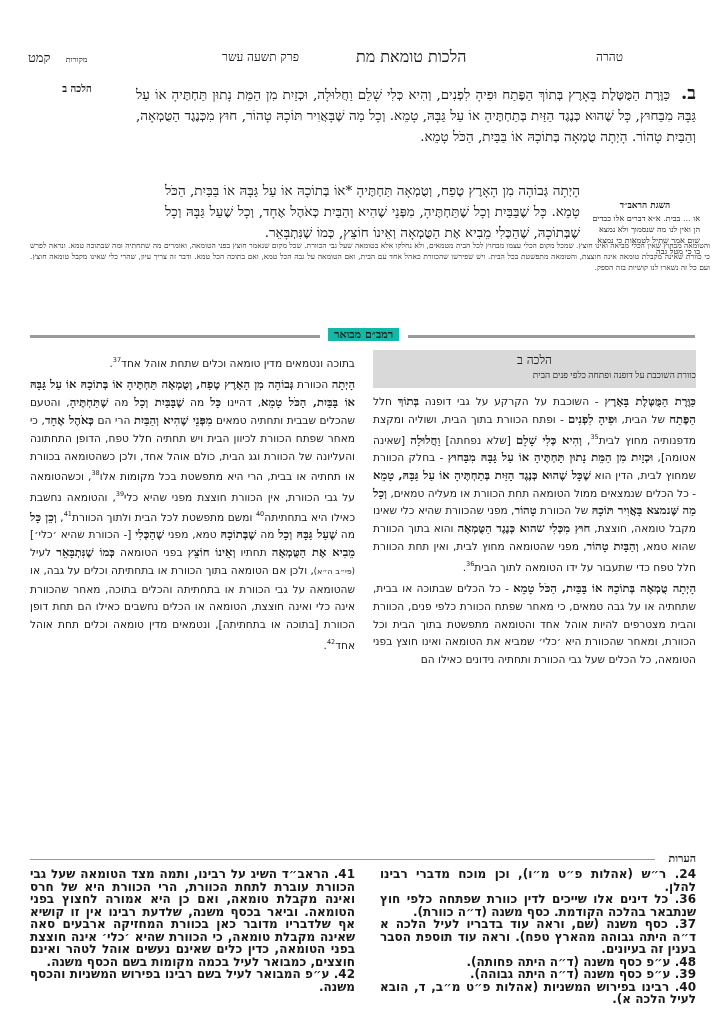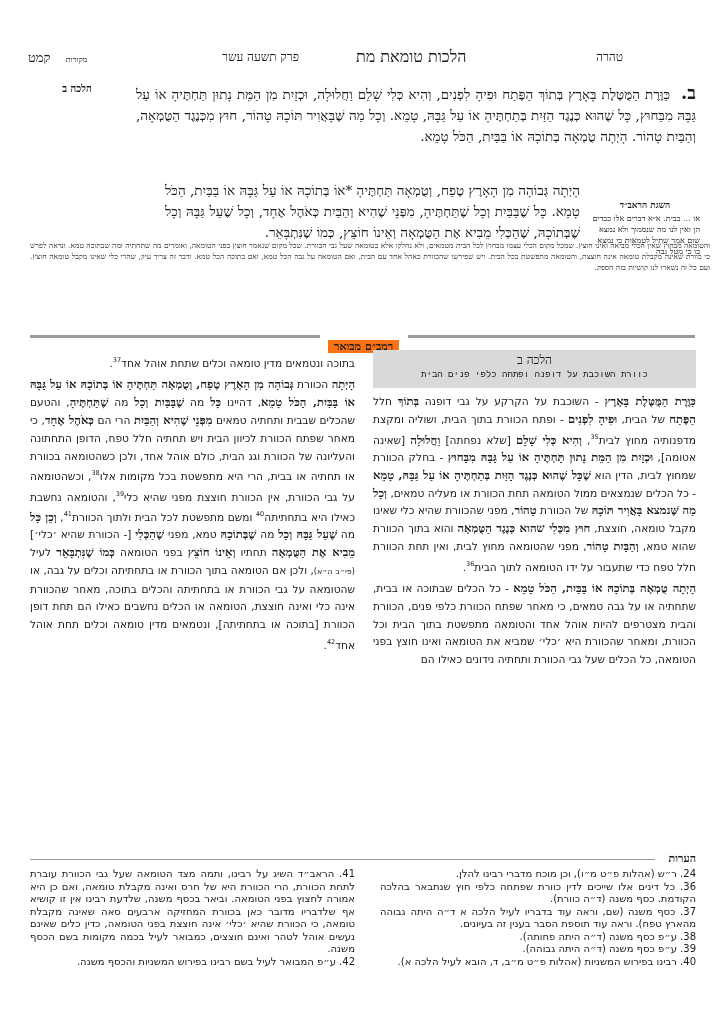--- a/index.html
+++ b/index.html
@@ -45,48 +45,48 @@
 
   
   .commentary {
     left: 30px; top: 240px; width: 680px; font-size: 7.5px; line-height: 11px; text-align: justify;
     color: #333;
   }
 
   
   .divider { top: 328px; left: 30px; width: 665px; height: 14px; }
   .divider .line { position: absolute; top: 7px; height: 3px; background: #9a9a9a; }
-  .divider .lbl { position: absolute; left: 298px; top: 12px; font-size: 11px; font-weight: bold; padding: 0 6px; background: #f97316; }
+  .divider .lbl { position: absolute; left: 298px; top: 0; font-size: 11px; font-weight: bold; padding: 0 6px; background: #14b8a6; }
 
   
   .halacha-box {
     left: 373px; top: 350px; width: 323px; height: 38px; background: #d9d9d9;
     text-align: center;
   }
   .halacha-box .t1 { font-size: 12px; margin-top: 3px; }
-  .halacha-box .t2 { font-size: 9px; margin-top: 2px; font-family: Liberation Mono, monospace; }
+  .halacha-box .t2 { font-size: 9px; margin-top: 2px; font-family: Liberation Serif, serif; text-align: right; }
 
   .col {
     font-family: "DejaVu Sans", "Liberation Sans", sans-serif;
     font-size: 10.6px; line-height: 17.8px; text-align: justify;
   }
   .col b { font-family: "DejaVu Serif", "Liberation Serif", serif; font-size: 11.5px; }
   .col p { margin: 0 0 4px 0; }
   .col-right { left: 373px; top: 393px; width: 323px; }
   .col-left  { left: 30px;  top: 352px; width: 325px; }
   sup { font-size: 6.5px; }
 
   
   .notes-divider { top: 852px; left: 30px; width: 666px; height: 14px; }
   .notes-divider .line { position: absolute; top: 7px; left: 0; width: 625px; height: 1px; background: #999; }
   .notes-divider .lbl { position: absolute; right: 0; top: 0; font-size: 11px; font-weight: bold; }
 
   .notes {
     font-family: "DejaVu Sans", "Liberation Sans", sans-serif;
-    font-size: 10px; line-height: 12.5px; text-align: justify;
+    font-size: 12px; line-height: 12.5px; text-align: justify; font-weight: bold;
   }
   .notes p { margin: 0; }
   .notes-right { left: 380px; top: 868px; width: 316px; }
   .notes-left  { left: 30px;  top: 868px; width: 325px; }
 </style>
 </head>
 <body>
 
 <div class="abs hdr hdr-section rtl">טהרה</div>
 <div class="abs hdr hdr-title rtl">הלכות טומאת מת</div>
@@ -134,20 +134,20 @@
 </div>
 
 <div class="abs notes-divider">
   <div class="line"></div>
   <div class="lbl rtl">הערות</div>
 </div>
 <div class="abs notes notes-right rtl">
   <p>24. ר״ש (אהלות פ״ט מ״ו), וכן מוכח מדברי רבינו להלן.</p>
   <p>36. כל דינים אלו שייכים לדין כוורת שפתחה כלפי חוץ שנתבאר בהלכה הקודמת. כסף משנה (ד״ה כוורת).</p>
   <p>37. כסף משנה (שם, וראה עוד בדבריו לעיל הלכה א ד״ה היתה גבוהה מהארץ טפח). וראה עוד תוספת הסבר בענין זה בעיונים.</p>
-  <p>38. ע״פ כסף משנה (ד״ה היתה פחותה).</p>
+  <p>48. ע״פ כסף משנה (ד״ה היתה פחותה).</p>
   <p>39. ע״פ כסף משנה (ד״ה היתה גבוהה).</p>
   <p>40. רבינו בפירוש המשניות (אהלות פ״ט מ״ב, ד, הובא לעיל הלכה א).</p>
 </div>
 <div class="abs notes notes-left rtl">
   <p>41. הראב״ד השיג על רבינו, ותמה מצד הטומאה שעל גבי הכוורת עוברת לתחת הכוורת, הרי הכוורת היא של חרס ואינה מקבלת טומאה, ואם כן היא אמורה לחצוץ בפני הטומאה. וביאר בכסף משנה, שלדעת רבינו אין זו קושיא אף שלדבריו מדובר כאן בכוורת המחזיקה ארבעים סאה שאינה מקבלת טומאה, כי הכוורת שהיא ׳כלי׳ אינה חוצצת בפני הטומאה, כדין כלים שאינם נעשים אוהל לטהר ואינם חוצצים, כמבואר לעיל בכמה מקומות בשם הכסף משנה.</p>
   <p>42. ע״פ המבואר לעיל בשם רבינו בפירוש המשניות והכסף משנה.</p>
 </div>
 
 </body></html>

